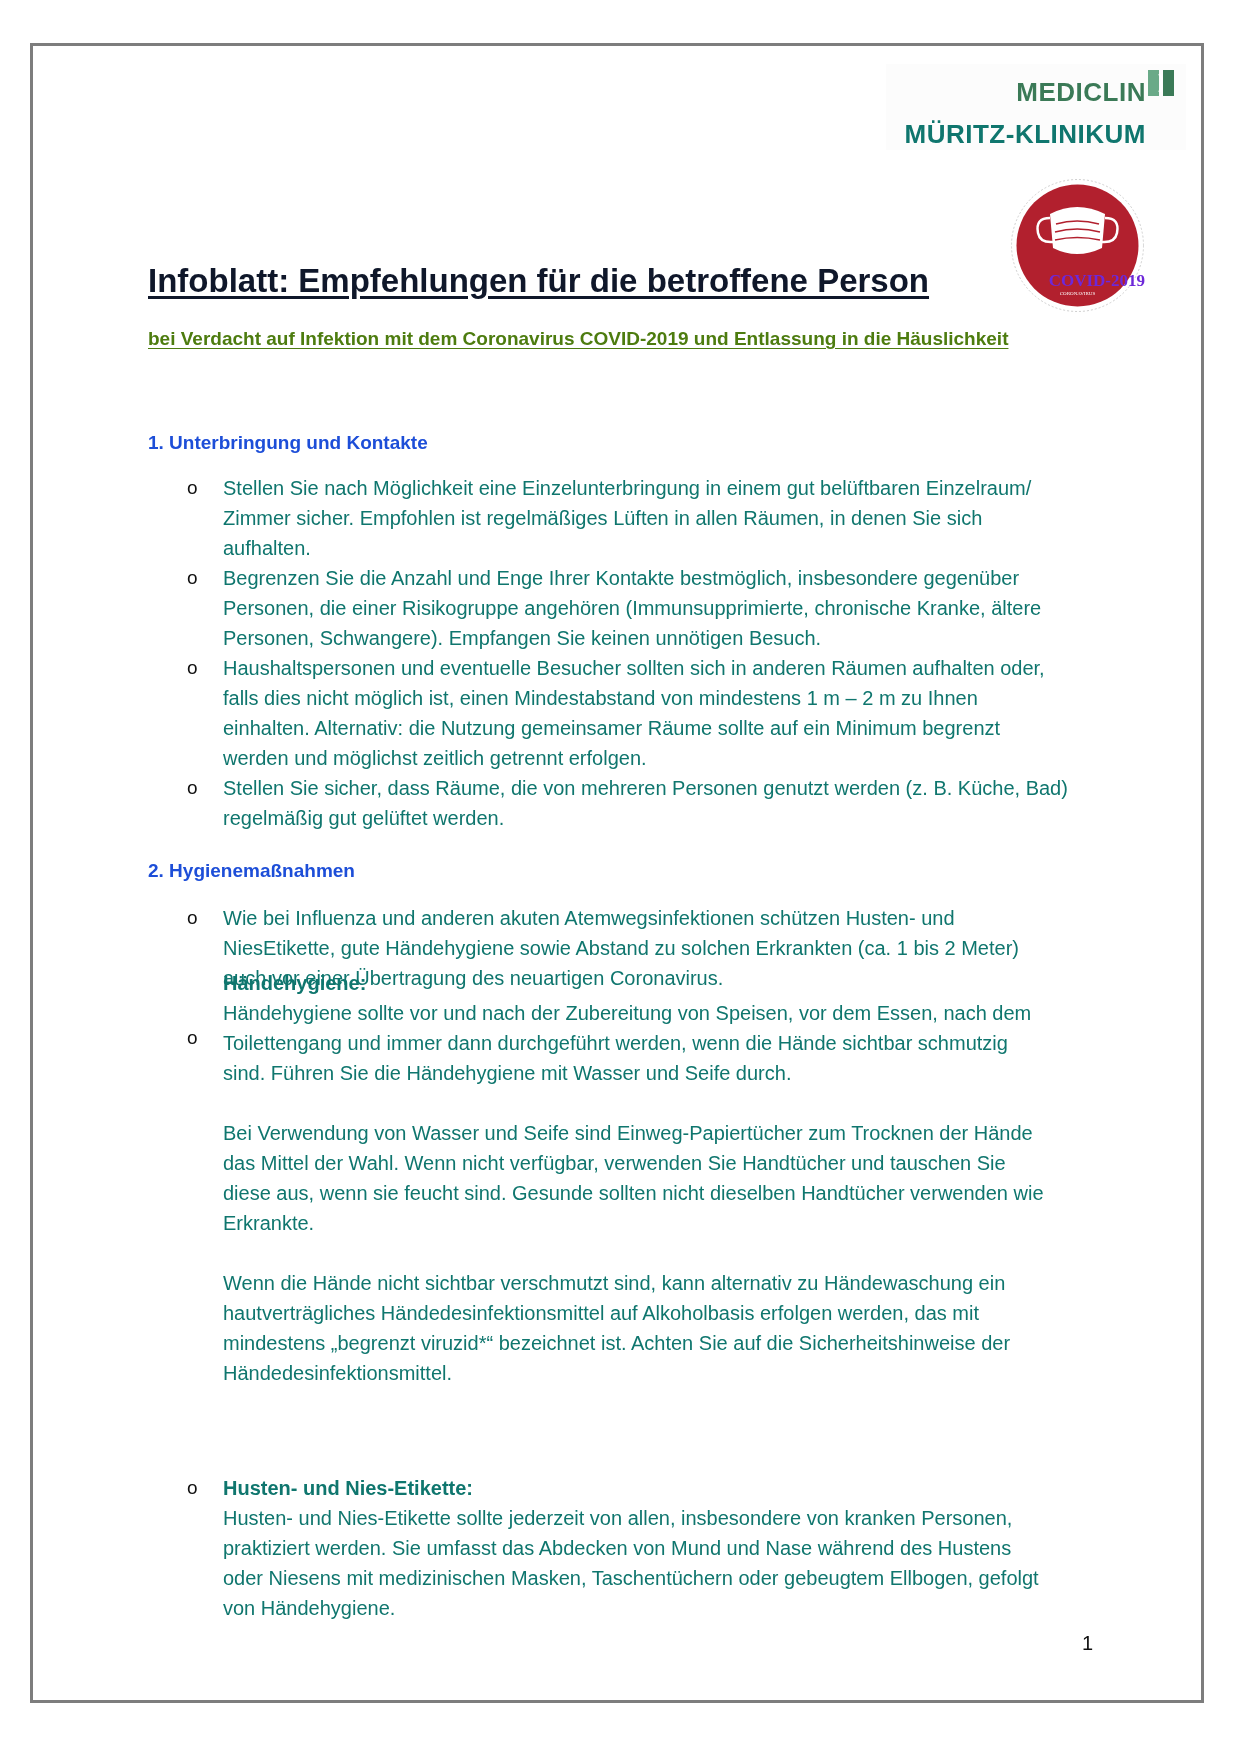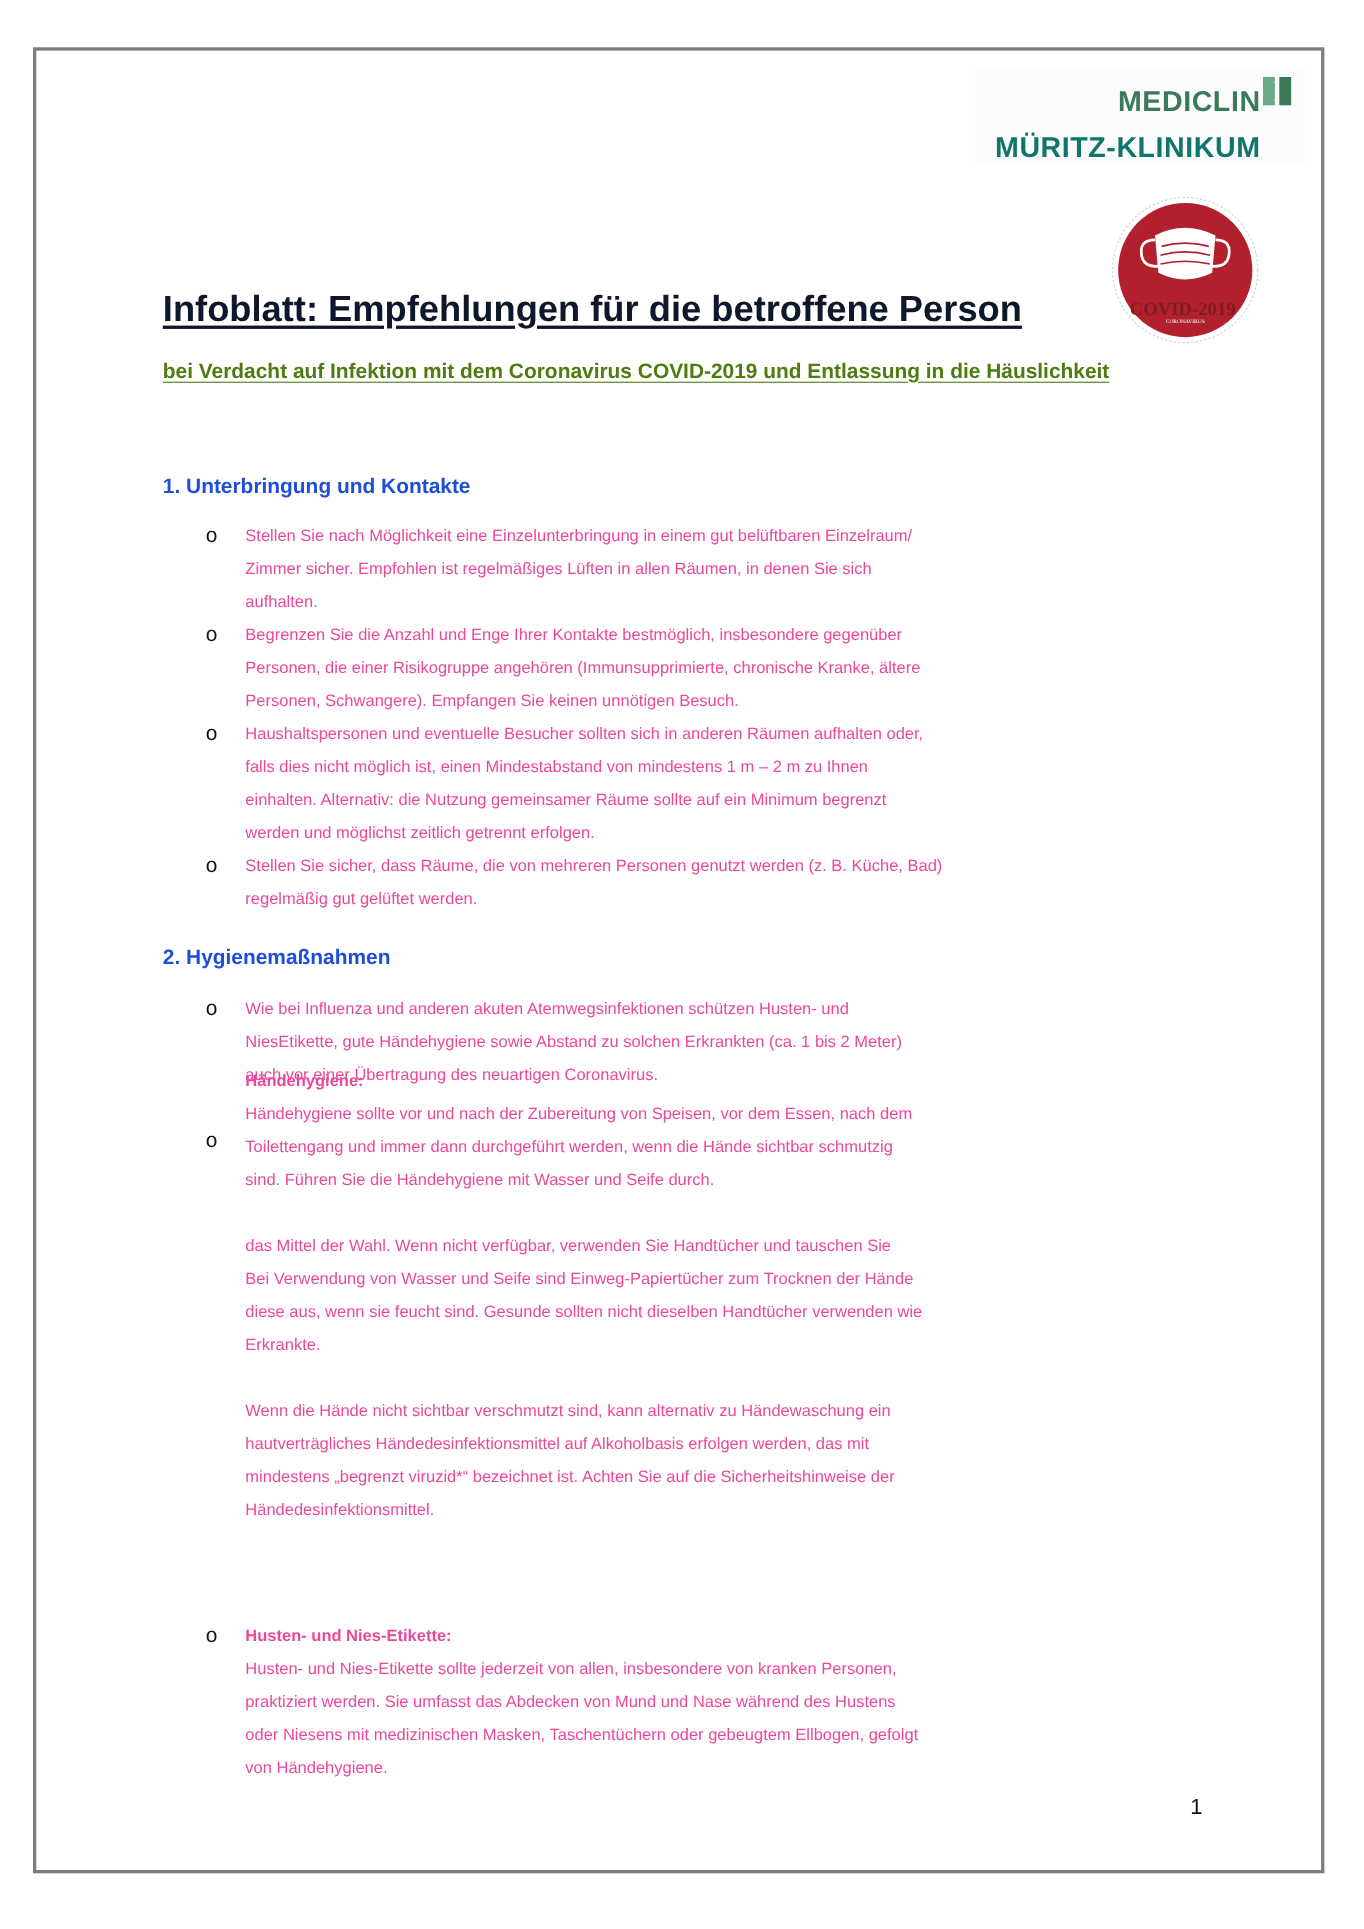--- a/index.html
+++ b/index.html
@@ -13,21 +13,21 @@
     .logo-line2 { position: absolute; right: 40px; top: 55px; font-weight: bold; font-size: 26px;
                   color: #0f766e; letter-spacing: 0.5px; text-align: right; }
     .logo-mark { position: absolute; right: 12px; top: 6px; width: 26px; height: 26px; }
     .badge { position: absolute; left: 1010px; top: 178px; width: 135px; height: 135px; }
     .title { position: absolute; left: 148px; top: 262px; font-size: 33px; font-weight: bold;
              color: #0f172a; text-decoration: underline; text-underline-offset: 4px; white-space: nowrap; }
     .subtitle { position: absolute; left: 148px; top: 328px; font-size: 19px; font-weight: bold;
                 color: #4d7c0f; text-decoration: underline; text-underline-offset: 3px; white-space: nowrap; }
     .section-head { position: absolute; left: 148px; font-size: 19px; font-weight: bold; color: #1d4ed8; white-space: nowrap; }
     .bullet { position: absolute; left: 187px; font-size: 19px; color: #111; }
-    .para { position: absolute; left: 223px; width: 880px; font-size: 15px; line-height: 30px; color: #ec4899; }
+    .para { position: absolute; left: 223px; width: 880px; font-size: 20px; line-height: 30px; color: #0f766e; }
     .para .line { display: block; white-space: nowrap; }
     .para .bold { font-weight: bold; }
     .page-number { position: absolute; left: 1082px; top: 1632px; font-size: 20px; color: #111; }
   </style>
 </head>
 <body>
 
 <div class="frame"></div>
 
 <div class="logo">
@@ -45,21 +45,21 @@
     <circle cx="67.5" cy="67.5" r="66" fill="#ffffff" stroke="#cfcfcf" stroke-width="1" stroke-dasharray="2 2"></circle>
     <circle cx="67.5" cy="67.5" r="61" fill="#b2202e"></circle>
 
     <path d="M40 36 Q67 22 95 36 L92 70 Q67 82 43 70 Z" fill="#ffffff"></path>
     <path d="M46 46 Q67 40 89 46" stroke="#b2202e" stroke-width="1.5" fill="none"></path>
     <path d="M45 54 Q67 48 90 54" stroke="#b2202e" stroke-width="1.5" fill="none"></path>
     <path d="M45 62 Q67 57 90 62" stroke="#b2202e" stroke-width="1.5" fill="none"></path>
     <path d="M40 40 Q25 40 28 55 Q30 65 43 64" stroke="#ffffff" stroke-width="2.5" fill="none"></path>
     <path d="M95 40 Q110 40 107 55 Q105 65 92 64" stroke="#ffffff" stroke-width="2.5" fill="none"></path>
   </svg>
-  <div style="position:absolute;left:17px;top:93px;width:135px;text-align:left;font-family:'Liberation Serif',serif;font-size:17px;font-weight:bold;color:#7f1d1d;">COVID-2019</div>
+  <div style="position:absolute;left:0;top:93px;width:135px;text-align:right;font-family:'Liberation Serif',serif;font-size:17px;font-weight:bold;color:#6d28d9;">COVID-2019</div>
   <div style="position:absolute;left:0;top:113px;width:135px;text-align:center;font-family:'Liberation Serif',serif;font-size:5px;color:#ffffff;">CORONAVIRUS</div>
 </div>
 
 <div class="title">Infoblatt: Empfehlungen für die betroffene Person</div>
 <div class="subtitle">bei Verdacht auf Infektion mit dem Coronavirus COVID-2019 und Entlassung in die Häuslichkeit</div>
 
 <div class="section-head" style="top:432px;">1. Unterbringung und Kontakte</div>
 
 <div class="bullet" style="top:477px;">o</div>
 <div class="para" style="top:473px;">
@@ -98,22 +98,22 @@
   <span class="line">auch vor einer Übertragung des neuartigen Coronavirus.</span>
 </div>
 
 <div class="bullet" style="top:1027px;">o</div>
 <div class="para" style="top:968px;">
   <span class="line bold">Händehygiene:</span>
   <span class="line">Händehygiene sollte vor und nach der Zubereitung von Speisen, vor dem Essen, nach dem</span>
   <span class="line">Toilettengang und immer dann durchgeführt werden, wenn die Hände sichtbar schmutzig</span>
   <span class="line">sind. Führen Sie die Händehygiene mit Wasser und Seife durch.</span>
   <span class="line">&nbsp;</span>
+  <span class="line">Bei Verwendung von Wasser und Seife sind Einweg-Papiertücher zum Trocknen der Hände</span>
   <span class="line">das Mittel der Wahl. Wenn nicht verfügbar, verwenden Sie Handtücher und tauschen Sie</span>
-  <span class="line">Bei Verwendung von Wasser und Seife sind Einweg-Papiertücher zum Trocknen der Hände</span>
   <span class="line">diese aus, wenn sie feucht sind. Gesunde sollten nicht dieselben Handtücher verwenden wie</span>
   <span class="line">Erkrankte.</span>
   <span class="line">&nbsp;</span>
   <span class="line">Wenn die Hände nicht sichtbar verschmutzt sind, kann alternativ zu Händewaschung ein</span>
   <span class="line">hautverträgliches Händedesinfektionsmittel auf Alkoholbasis erfolgen werden, das mit</span>
   <span class="line">mindestens „begrenzt viruzid*“ bezeichnet ist. Achten Sie auf die Sicherheitshinweise der</span>
   <span class="line">Händedesinfektionsmittel.</span>
 </div>
 
 <div class="bullet" style="top:1477px;">o</div>

